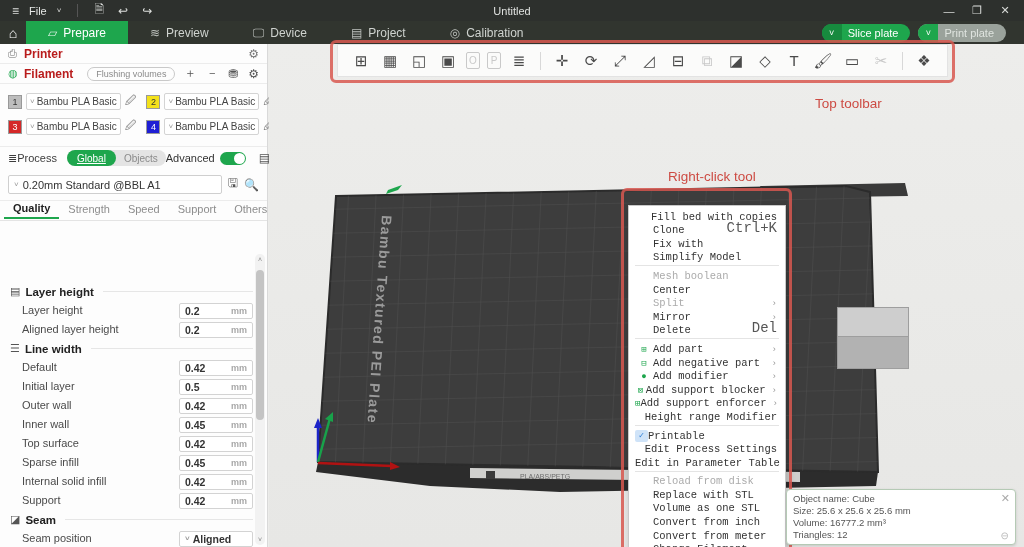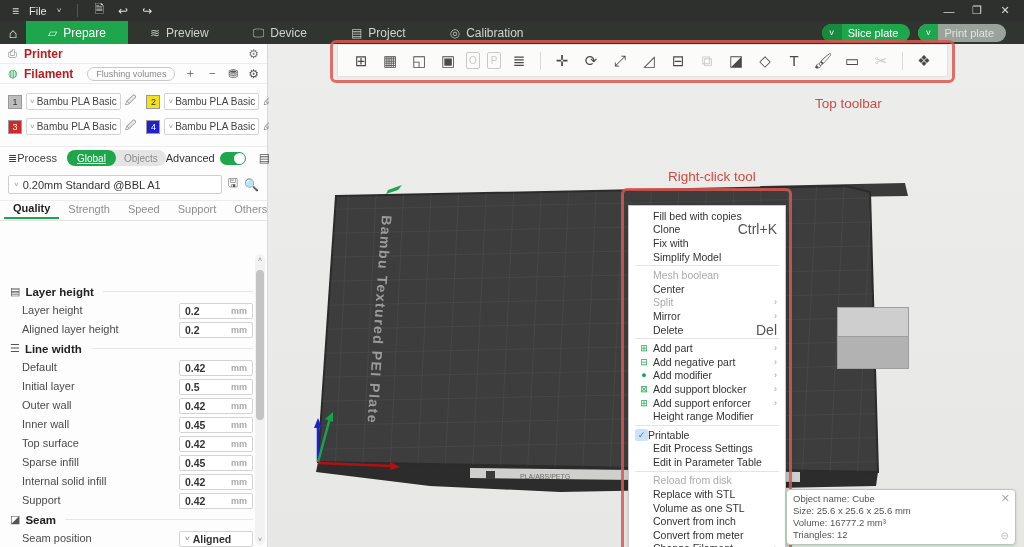--- a/index.html
+++ b/index.html
@@ -73,21 +73,21 @@
   .ann-lbl { position:absolute; color:#cd4b43; font-size:13.5px; }
   
   .viewport { position:absolute; left:269px; top:44px; right:0; bottom:0; background:linear-gradient(#ededeb,#e7e7e5); overflow:hidden; }
   .cube-top { position:absolute; left:568px; top:263px; width:72px; height:30px; background:#cecece; border:1px solid #9e9e9e; }
   .cube-front { position:absolute; left:568px; top:293px; width:72px; height:32px; background:#b2b2b2; border:1px solid #9e9e9e; border-top:none; }
   .tooltip { position:absolute; left:786px; top:489px; width:230px; height:56px; background:#fff; border:1px solid #b5cab5; border-radius:4px; box-shadow:0 1px 3px rgba(0,0,0,.15); padding:3px 6px; font-size:9.5px; color:#555; line-height:12px; }
   .tooltip .x { position:absolute; right:5px; top:2px; color:#aaa; font-size:11px; }
   .tooltip .m { position:absolute; right:6px; bottom:2px; color:#bbb; font-size:10px; }
   
   .cmenu { position:absolute; left:628px; top:205px; width:158px; background:#fff; border:1px solid #c9c9c9; box-shadow:2px 3px 8px rgba(0,0,0,.2); padding:3px 0; font-size:10.5px; color:#333; }
-  .mi { display:flex; align-items:center; height:13.6px; padding:0 8px 0 6px; }
+  .mi { display:flex; align-items:flex-end; height:13.6px; padding:0 8px 0 6px;font-family:Liberation Mono, monospace; }
   .mi .mic { width:18px; font-size:9px; display:flex; align-items:center; justify-content:center; }
   .mi .mic.chk { background:#cfe3f8; color:#2f7fd6; border-radius:2px; height:12px; width:13px; font-size:9px; }
   .mi .ml { flex:1; white-space:nowrap; }
   .mi .msc { color:#555; font-size:14px; margin-left:16px; }
   .mi .sub { color:#9a9a9a; font-size:9px; margin-left:6px; }
   .mi.dis .ml, .mi.dis .msc { color:#ababab; }
   .msep { height:1px; background:#e4e4e4; margin:2px 6px; }
   .gi { color:#1ea64d; }
 </style>
 </head>
@@ -96,20 +96,21 @@
 <div class="titlebar">
   <div class="tb-left">
     <span class="tb-ico">≡</span>
     <span>File</span>
     <span class="tb-ico" style="font-size:8px;">˅</span>
     <span class="tb-div"></span>
     <span class="tb-ico">🗎</span>
     <span class="tb-ico">↩</span>
     <span class="tb-ico">↪</span>
   </div>
+  <div class="tb-title">Untitled</div>
   <div class="tb-win">
     <span>—</span>
     <span>❐</span>
     <span>✕</span>
   </div>
 </div>
 
 <div class="tabbar">
   <div class="home">⌂</div>
   <div id="tabs" style="display: flex;">

